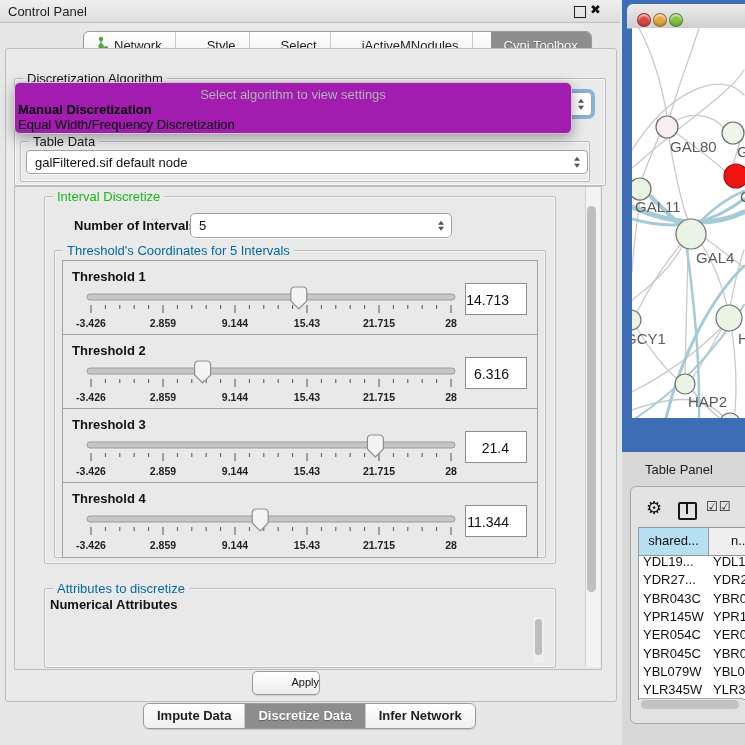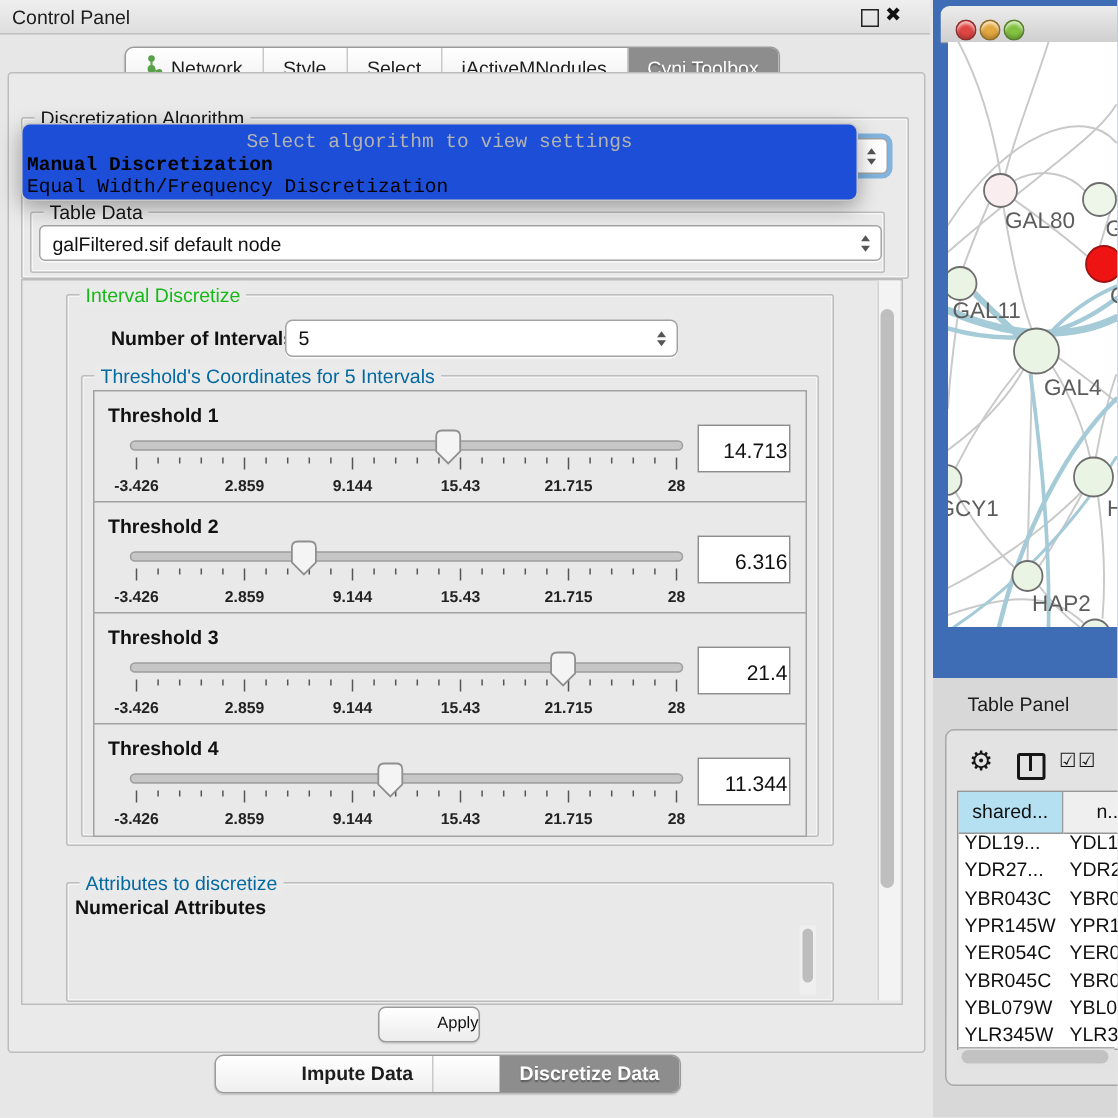--- a/index.html
+++ b/index.html
@@ -15,64 +15,64 @@
   #cp-title{left:8px;top:4px;font-size:13px;color:#1c1c1c;}
   #cp-float{left:574px;top:6px;width:10px;height:10px;border:1.5px solid #222;background:transparent;}
   #cp-close{left:590px;top:2px;font-size:13px;color:#111;font-weight:bold;}
 
   .segbar{display:flex;border:1px solid #9b9b9b;border-radius:6px;overflow:hidden;
      background:linear-gradient(#ffffff,#efefef);box-shadow:0 1px 1px rgba(0,0,0,.15);}
   .seg{padding:0 13px;line-height:25px;font-size:13px;color:#1d1d1d;white-space:nowrap;
      border-right:1px solid #c9c9c9;display:flex;align-items:center;gap:5px;}
   .seg:last-child{border-right:none;}
   .seg.selected{background:#8d8d8d;color:#fff;text-shadow:0 1px 1px rgba(0,0,0,.35);}
-  #cp-tabbar{left:83px;top:31px;height:27px;}
+  #cp-tabbar{left:83px;top:31px;height:27px;gap:18px;}
   #mode-tabbar{left:143px;top:703px;height:24px;}
-  #mode-tabbar .seg{line-height:22px;font-weight:bold;margin-left:44px;}
+  #mode-tabbar .seg{line-height:22px;font-weight:bold;}
 
   #outer-panel{left:5px;top:48px;width:610px;height:652px;background:#eaeaea;
      border:1px solid #bdbdbd;border-radius:3px;}
 
   .group{border:1px solid #bdbdbd;border-radius:2px;
      box-shadow:inset 0 0 0 1px rgba(255,255,255,.55);}
   .group-title{position:absolute;top:-8px;left:8px;background:#eaeaea;padding:0 4px;
      font-size:13px;line-height:15px;white-space:nowrap;}
   .t-black{color:#161616;} .t-green{color:#17b917;} .t-blue{color:#0369a1;}
 
   .combo{background:#fff;border:1px solid #a3a3a3;border-radius:4px;font-size:13px;
      color:#111;display:flex;align-items:center;padding-left:8px;
      box-shadow:0 1px 0 rgba(255,255,255,.8);}
   .focus-ring{box-shadow:0 0 0 3px rgba(110,170,220,.85);}
   .spin-arrows{position:absolute;right:7px;top:50%;transform:translateY(-50%);}
   .tri-up{width:0;height:0;border-left:3.5px solid transparent;border-right:3.5px solid transparent;
      border-bottom:4.5px solid #555;margin-bottom:2.5px;}
   .tri-down{width:0;height:0;border-left:3.5px solid transparent;border-right:3.5px solid transparent;
      border-top:4.5px solid #555;}
 
-  #algo-popup{left:14px;top:82px;width:556px;height:50px;background:#1d4ed8;border:1px solid #c8c8c8;
-     border-radius:6px;box-shadow:0 4px 14px rgba(0,0,0,.35);z-index:30;font-family:Liberation Mono, monospace;}
+  #algo-popup{left:14px;top:82px;width:556px;height:50px;background:#a21caf;border:1px solid #c8c8c8;
+     border-radius:6px;box-shadow:0 4px 14px rgba(0,0,0,.35);z-index:30;}
   #algo-popup .ph{position:absolute;left:0;top:4px;width:100%;text-align:center;
      font-size:13px;color:#b3b3b3;}
   #algo-popup .opt1{position:absolute;left:3px;top:19px;font-size:13px;font-weight:bold;color:#000;}
   #algo-popup .opt2{position:absolute;left:3px;top:34px;font-size:13px;color:#000;}
 
   #scrollpane{left:14px;top:186px;width:586px;height:482px;background:#e9e9e9;
      border:1px solid #bdbdbd;}
   #vscroll-track{left:585px;top:187px;width:14px;height:480px;background:#f3f3f3;
      border-left:1px solid #d2d2d2;}
   #vscroll-thumb{left:587px;top:206px;width:9px;height:386px;background:#bfbfbf;border-radius:5px;}
 
   .bold-label{font-size:13px;font-weight:bold;color:#111;white-space:nowrap;}
 
   .threshold-panel{position:absolute;left:62px;width:474px;height:74px;
      border:1px solid #a2a2a2;background:#e9e9e9;}
   .threshold-label{position:absolute;left:9px;top:8px;font-size:13px;font-weight:bold;color:#111;}
   .value-box{position:absolute;left:402px;top:22px;width:62px;height:32px;background:#fff;
      border:1px solid #8d8d8d;font-size:14px;color:#111;text-align:right;
-     line-height:32px;padding-right:1px;box-sizing:border-box;}
+     line-height:32px;padding-right:17px;box-sizing:border-box;}
   .slider-svg{position:absolute;left:18px;top:26px;overflow:visible;}
 
   #attr-list{left:54px;top:616px;width:492px;height:48px;background:#fff;
      border:1px solid #9c9c9c;overflow:hidden;}
   .attr-item{font-size:13px;color:#111;line-height:14.5px;padding-left:6px;white-space:nowrap;}
   #attr-scroll{left:533px;top:617px;width:11px;height:46px;background:#efefef;}
   #attr-scroll-thumb{left:535px;top:619px;width:7px;height:36px;background:#bdbdbd;border-radius:4px;}
 
   #apply-btn{left:252px;top:671px;width:66px;height:22px;border:1px solid #9b9b9b;border-radius:5px;
      background:linear-gradient(#ffffff,#ececec);font-size:11px;color:#111;text-align:right;
@@ -364,20 +364,23 @@
   <div id="attr-scroll-thumb" class="abs"></div>
 
   <div id="apply-btn" class="abs">Apply</div>
 
   <div id="mode-tabbar" class="abs segbar">
     <div class="seg">
       <span>Impute Data</span>
       </div>
     <div class="seg selected">
       <span>Discretize Data</span>
+      </div>
+    <div class="seg">
+      <span>Infer Network</span>
       </div>
   </div>
 </div>
 
 <div id="network-window" class="abs"></div>
 <div id="nw-titlebar" class="abs">
   <div class="light" id="light-close" style="left: 10px; background: rgb(223, 70, 67); border: 1px solid rgba(0, 0, 0, 0.35);"></div>
   <div class="light" id="light-min" style="left: 26px; background: rgb(226, 167, 62); border: 1px solid rgba(0, 0, 0, 0.35);"></div>
   <div class="light" id="light-zoom" style="left: 42px; background: rgb(131, 194, 64); border: 1px solid rgba(0, 0, 0, 0.35);"></div>
 </div>

